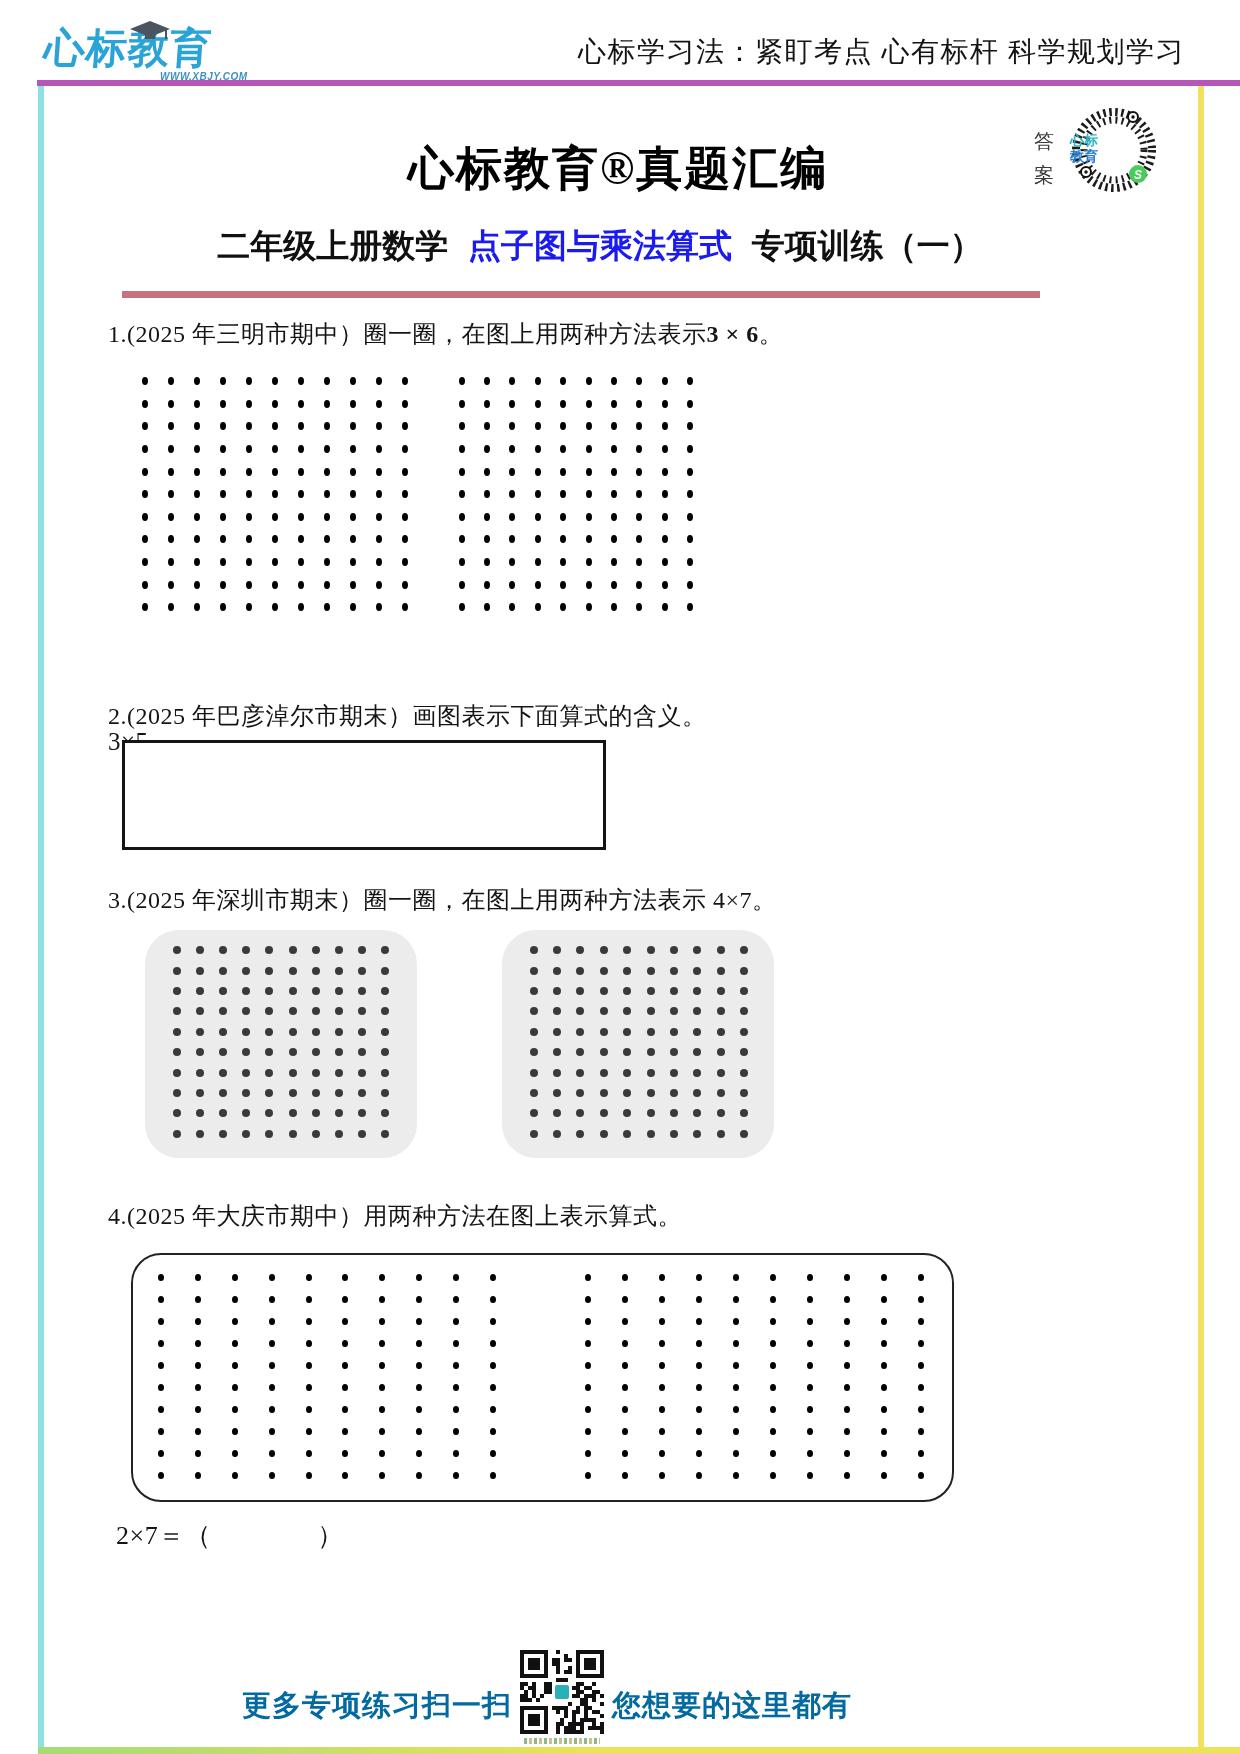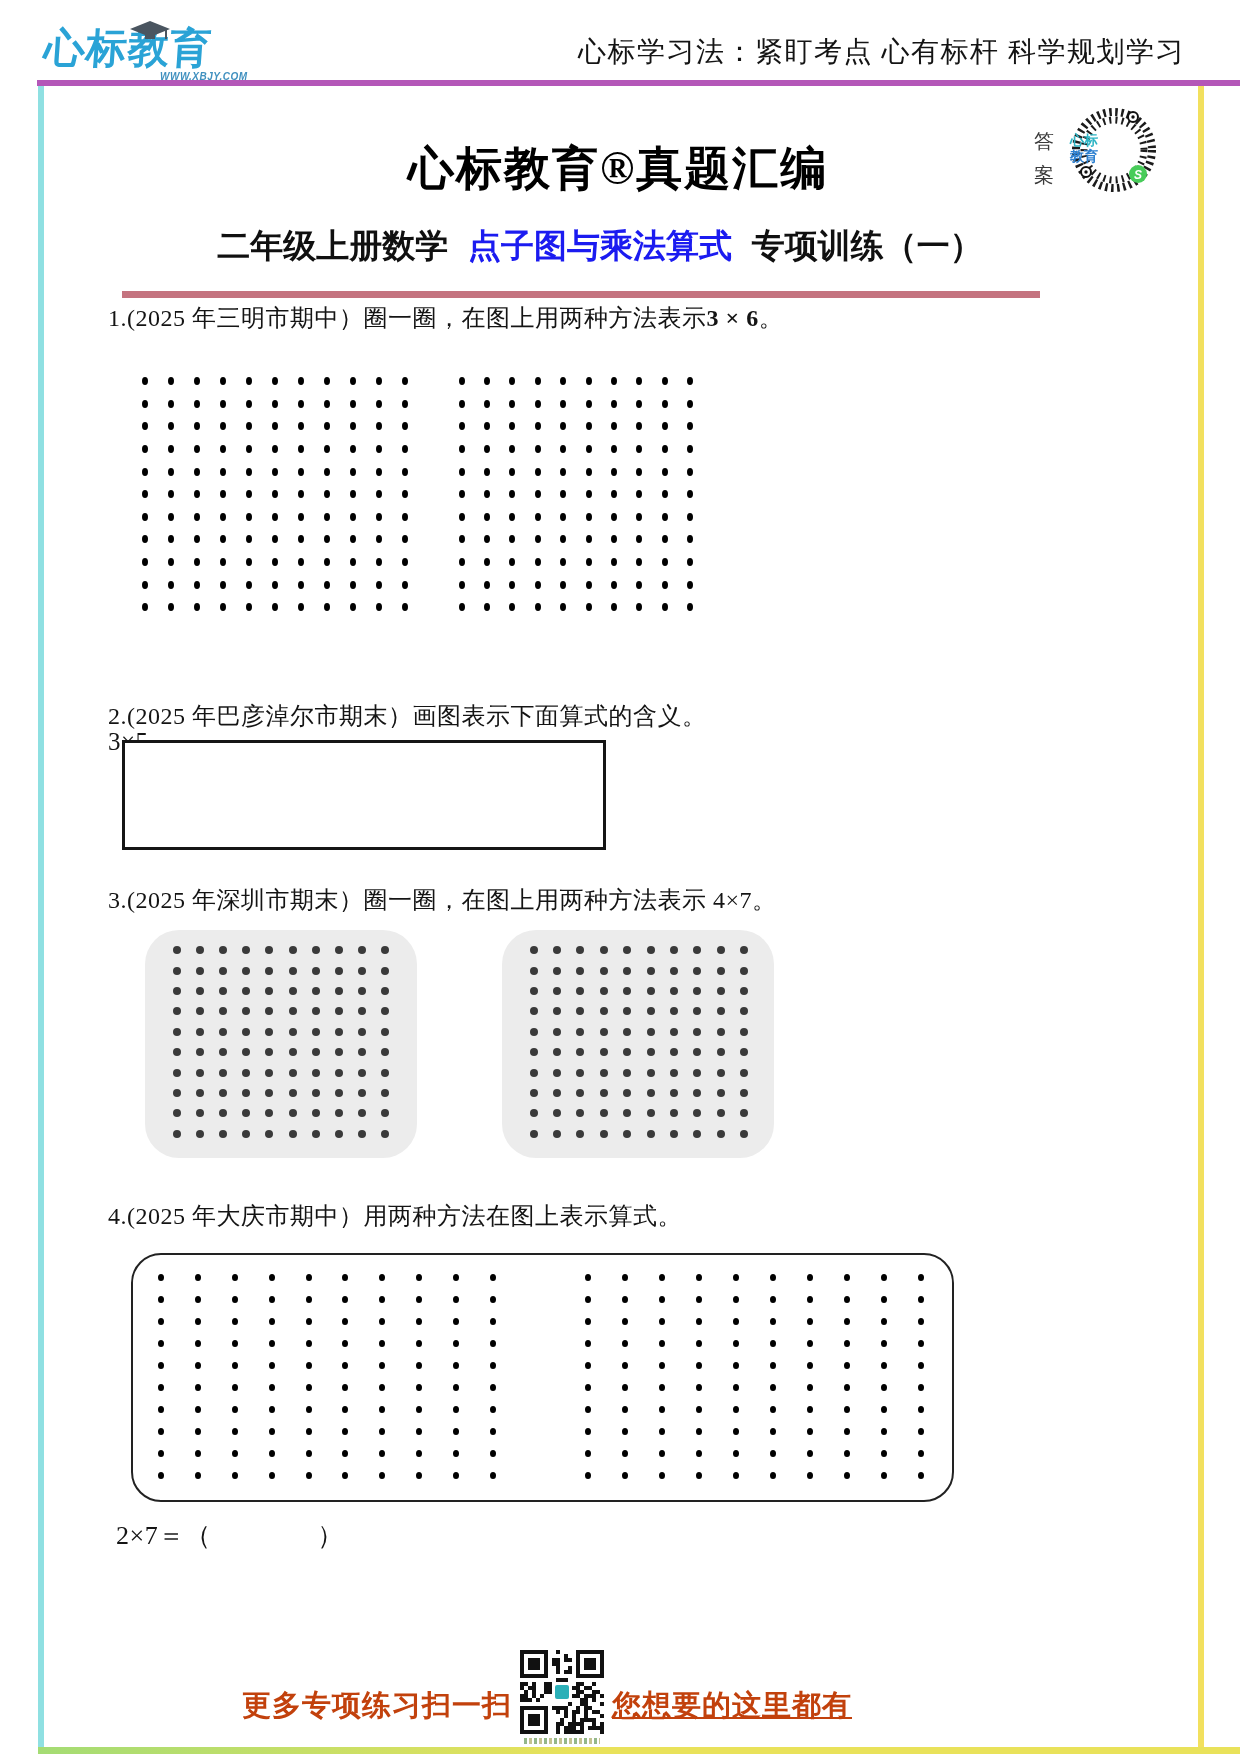--- a/index.html
+++ b/index.html
@@ -44,21 +44,21 @@
   .dotgrid{position:absolute;display:grid;}
   .dot{place-self:center;width:var(--dw,6px);height:var(--dh,8px);background:var(--dc,#000);border-radius:50%;}
 
   .q2-box{position:absolute;left:122px;top:740px;width:478px;height:104px;border:3px solid #151515;background:#fff;}
 
   .q3-card{position:absolute;top:930px;width:272px;height:228px;background:#ececec;border-radius:34px;}
 
   .q4-box{position:absolute;left:131px;top:1253px;width:819px;height:245px;border:2px solid #222;border-radius:30px;background:#fff;}
 
   
-  .footer-text{position:absolute;top:1686px;font-size:29px;font-weight:600;letter-spacing:1px;color:#c2410c;white-space:nowrap;}
+  .footer-text{position:absolute;top:1686px;font-size:29px;font-weight:600;letter-spacing:1px;color:#0369a1;white-space:nowrap;}
   .footer-qr{position:absolute;left:520px;top:1650px;width:84px;height:84px;}
   .qr-logo{position:absolute;left:33px;top:33px;width:18px;height:18px;background:#2bb0b8;
            border:2px solid #fff;border-radius:4px;box-sizing:border-box;}
   .qr-caption{position:absolute;left:524px;top:1738px;width:76px;height:6px;opacity:.75;
               background:repeating-linear-gradient(90deg,#6f9e62 0 3px,#fff 3px 5px,#b0b06a 5px 8px,#fff 8px 10px);}
 </style>
 </head>
 <body>
 
 <div id="page">
@@ -99,21 +99,21 @@
       </g>
     </svg>
     <div class="ctext l1">心标</div>
     <div class="ctext l2">教育</div>
   </div>
 
   <div class="subtitle"><span>二年级上册数学 </span><span class="hl">点子图与乘法算式</span><span> 专项训练（一）</span></div>
 
   <div class="section-divider"></div>
 
-  <div class="qtext" style="top:302px;"><span>1.(2025 年三明市期中）圈一圈，在图上用两种方法表示</span><span class="formula-b">3 × 6</span><span>。</span></div>
+  <div class="qtext" style="top:318px;"><span>1.(2025 年三明市期中）圈一圈，在图上用两种方法表示</span><span class="formula-b">3 × 6</span><span>。</span></div>
 
   <div class="dotgrid" style="left: 132px; top: 370px; --dx: 26px; --dy: 22.6px; --dw: 6px; --dh: 8px; --dc: #000; grid-template-columns: repeat(11, var(--dx)); grid-auto-rows: var(--dy);">
       <i class="dot"></i>
       <i class="dot"></i>
       <i class="dot"></i>
       <i class="dot"></i>
       <i class="dot"></i>
       <i class="dot"></i>
       <i class="dot"></i>
       <i class="dot"></i>
@@ -974,15 +974,15 @@
         <rect x="4" y="80" width="4" height="4" fill="#111"></rect>
         <rect x="8" y="80" width="4" height="4" fill="#111"></rect>
         <rect x="12" y="80" width="4" height="4" fill="#111"></rect>
         <rect x="16" y="80" width="4" height="4" fill="#111"></rect>
         <rect x="20" y="80" width="4" height="4" fill="#111"></rect>
         <rect x="24" y="80" width="4" height="4" fill="#111"></rect>
       </svg>
     <div class="qr-logo"></div>
   </div>
   <div class="qr-caption"></div>
-  <div class="footer-text" style="left:612px;text-decoration:underline;">您想要的这里都有</div>
+  <div class="footer-text" style="left:612px;">您想要的这里都有</div>
 
 </div>
 
 </body></html>

